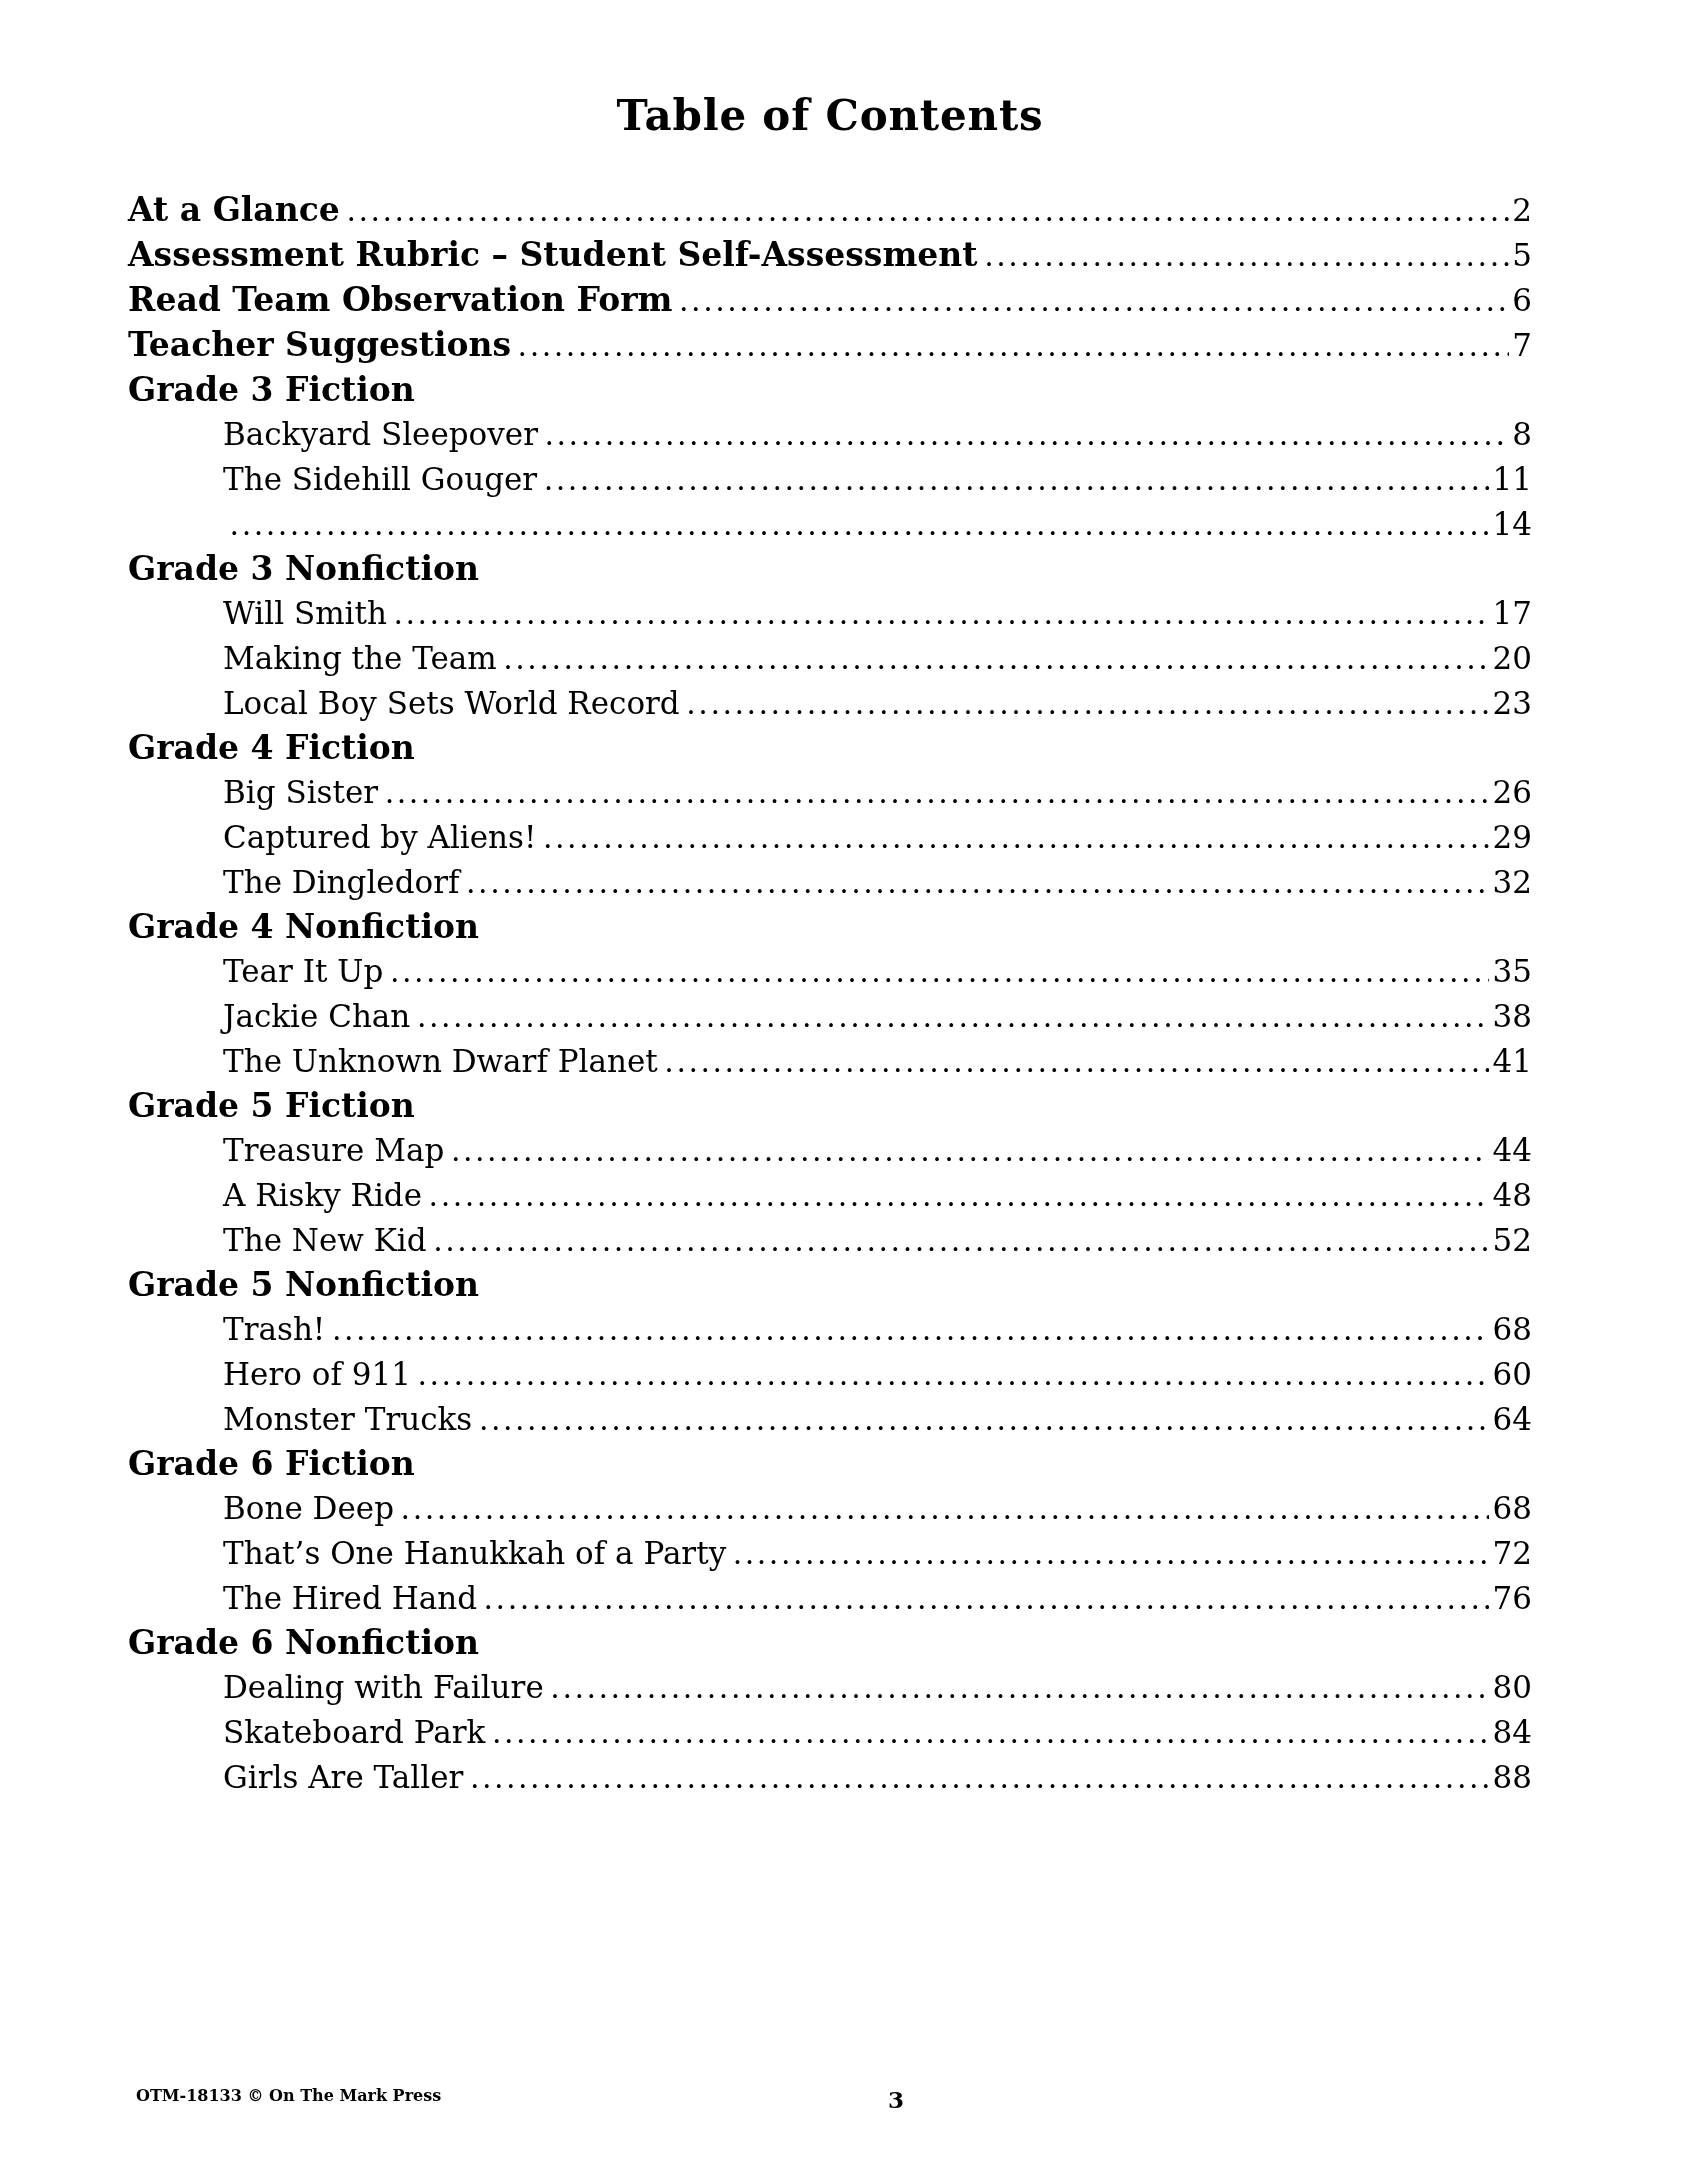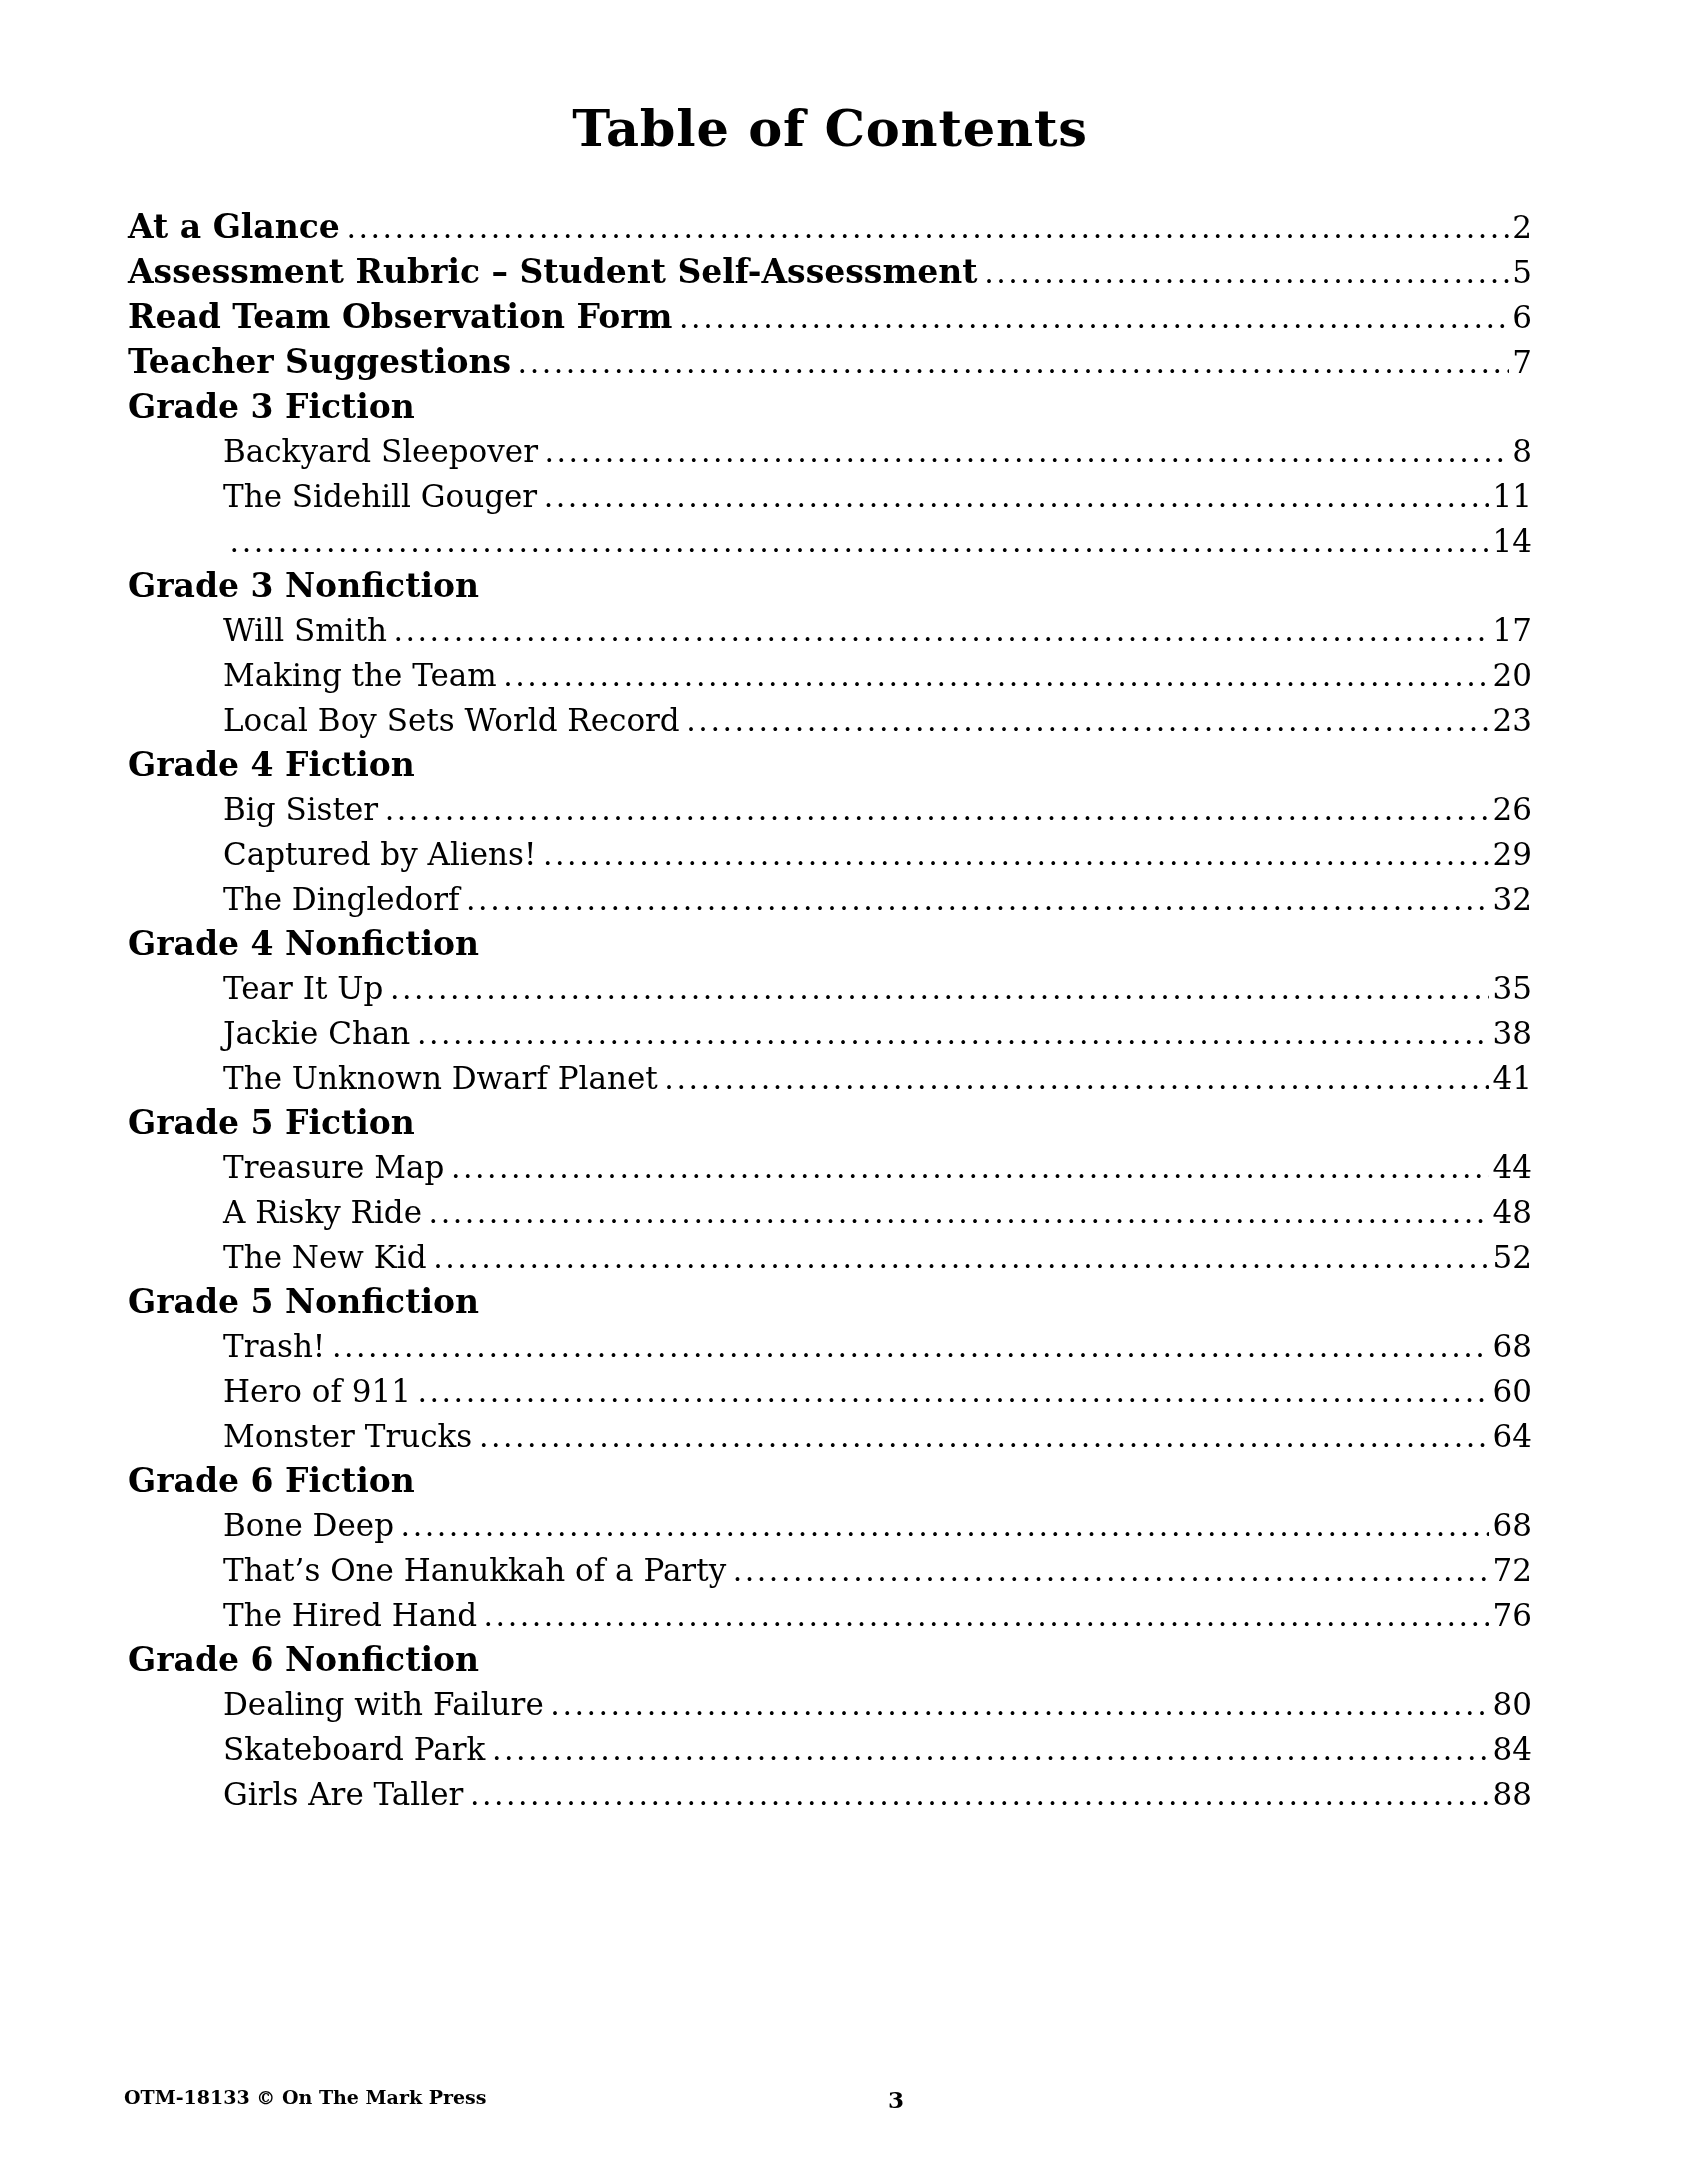--- a/index.html
+++ b/index.html
@@ -13,24 +13,24 @@
     color: #000000;
     font-family: "DejaVu Serif", "Liberation Serif", serif;
     position: relative;
     overflow: hidden;
   }
   .content {
     margin-left: 128px;
     margin-right: 155px; 
   }
   .doc-title {
-    margin: 12px;
+    margin: 4px;
     padding-top: 91px;
     text-align: center;
-    font-size: 51px;
+    font-size: 42px;
     line-height: 1;
     font-weight: bold;
     letter-spacing: 0.8px;
   }
   .toc-list {
     margin-top: 51px;
   }
   .toc-row {
     display: flex;
     align-items: baseline;
@@ -62,23 +62,23 @@
   .toc-leader::after {
     content: "......................................................................................................................................................................................................................................................................";
   }
   .toc-page {
     white-space: nowrap;
     font-size: 31px;
     font-weight: normal;
   }
   .footer-left {
     position: absolute;
-    left: 124px;
+    left: 136px;
     top: 2086px;
-    font-size: 19px;
+    font-size: 16px;
     font-weight: bold;
   }
   .footer-page {
     position: absolute;
     left: 888px;
     top: 2086px;
     font-size: 23px;
     font-weight: bold;
   }
 </style>

